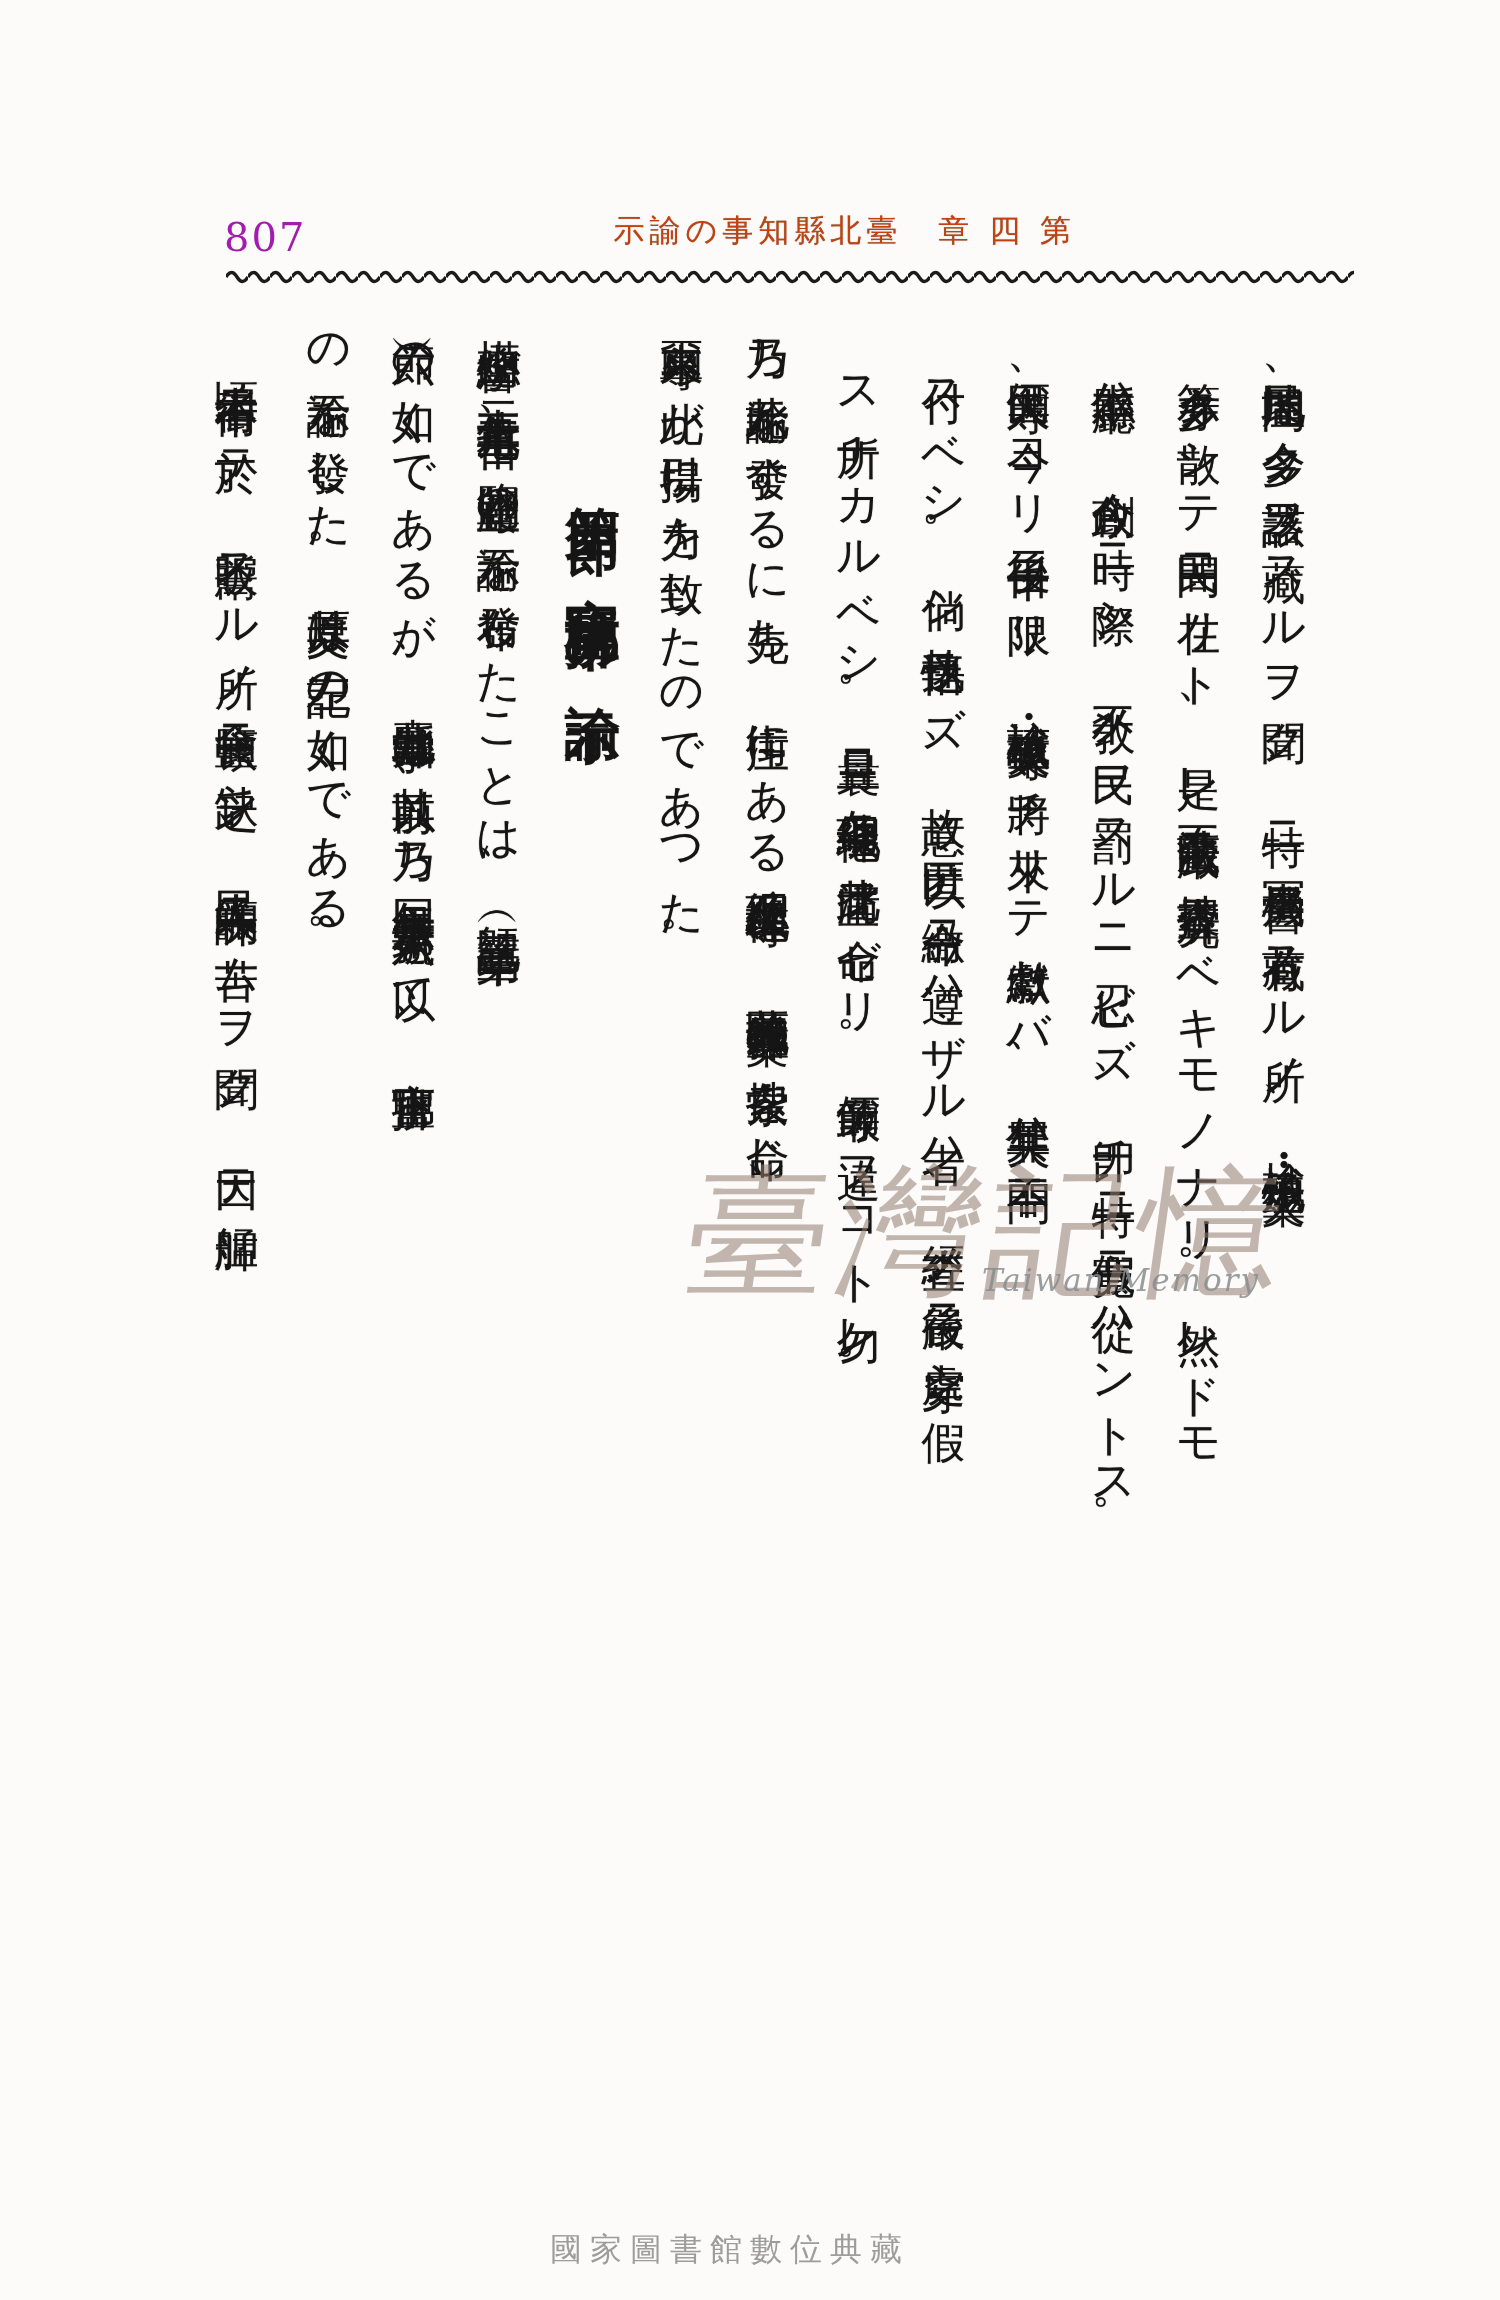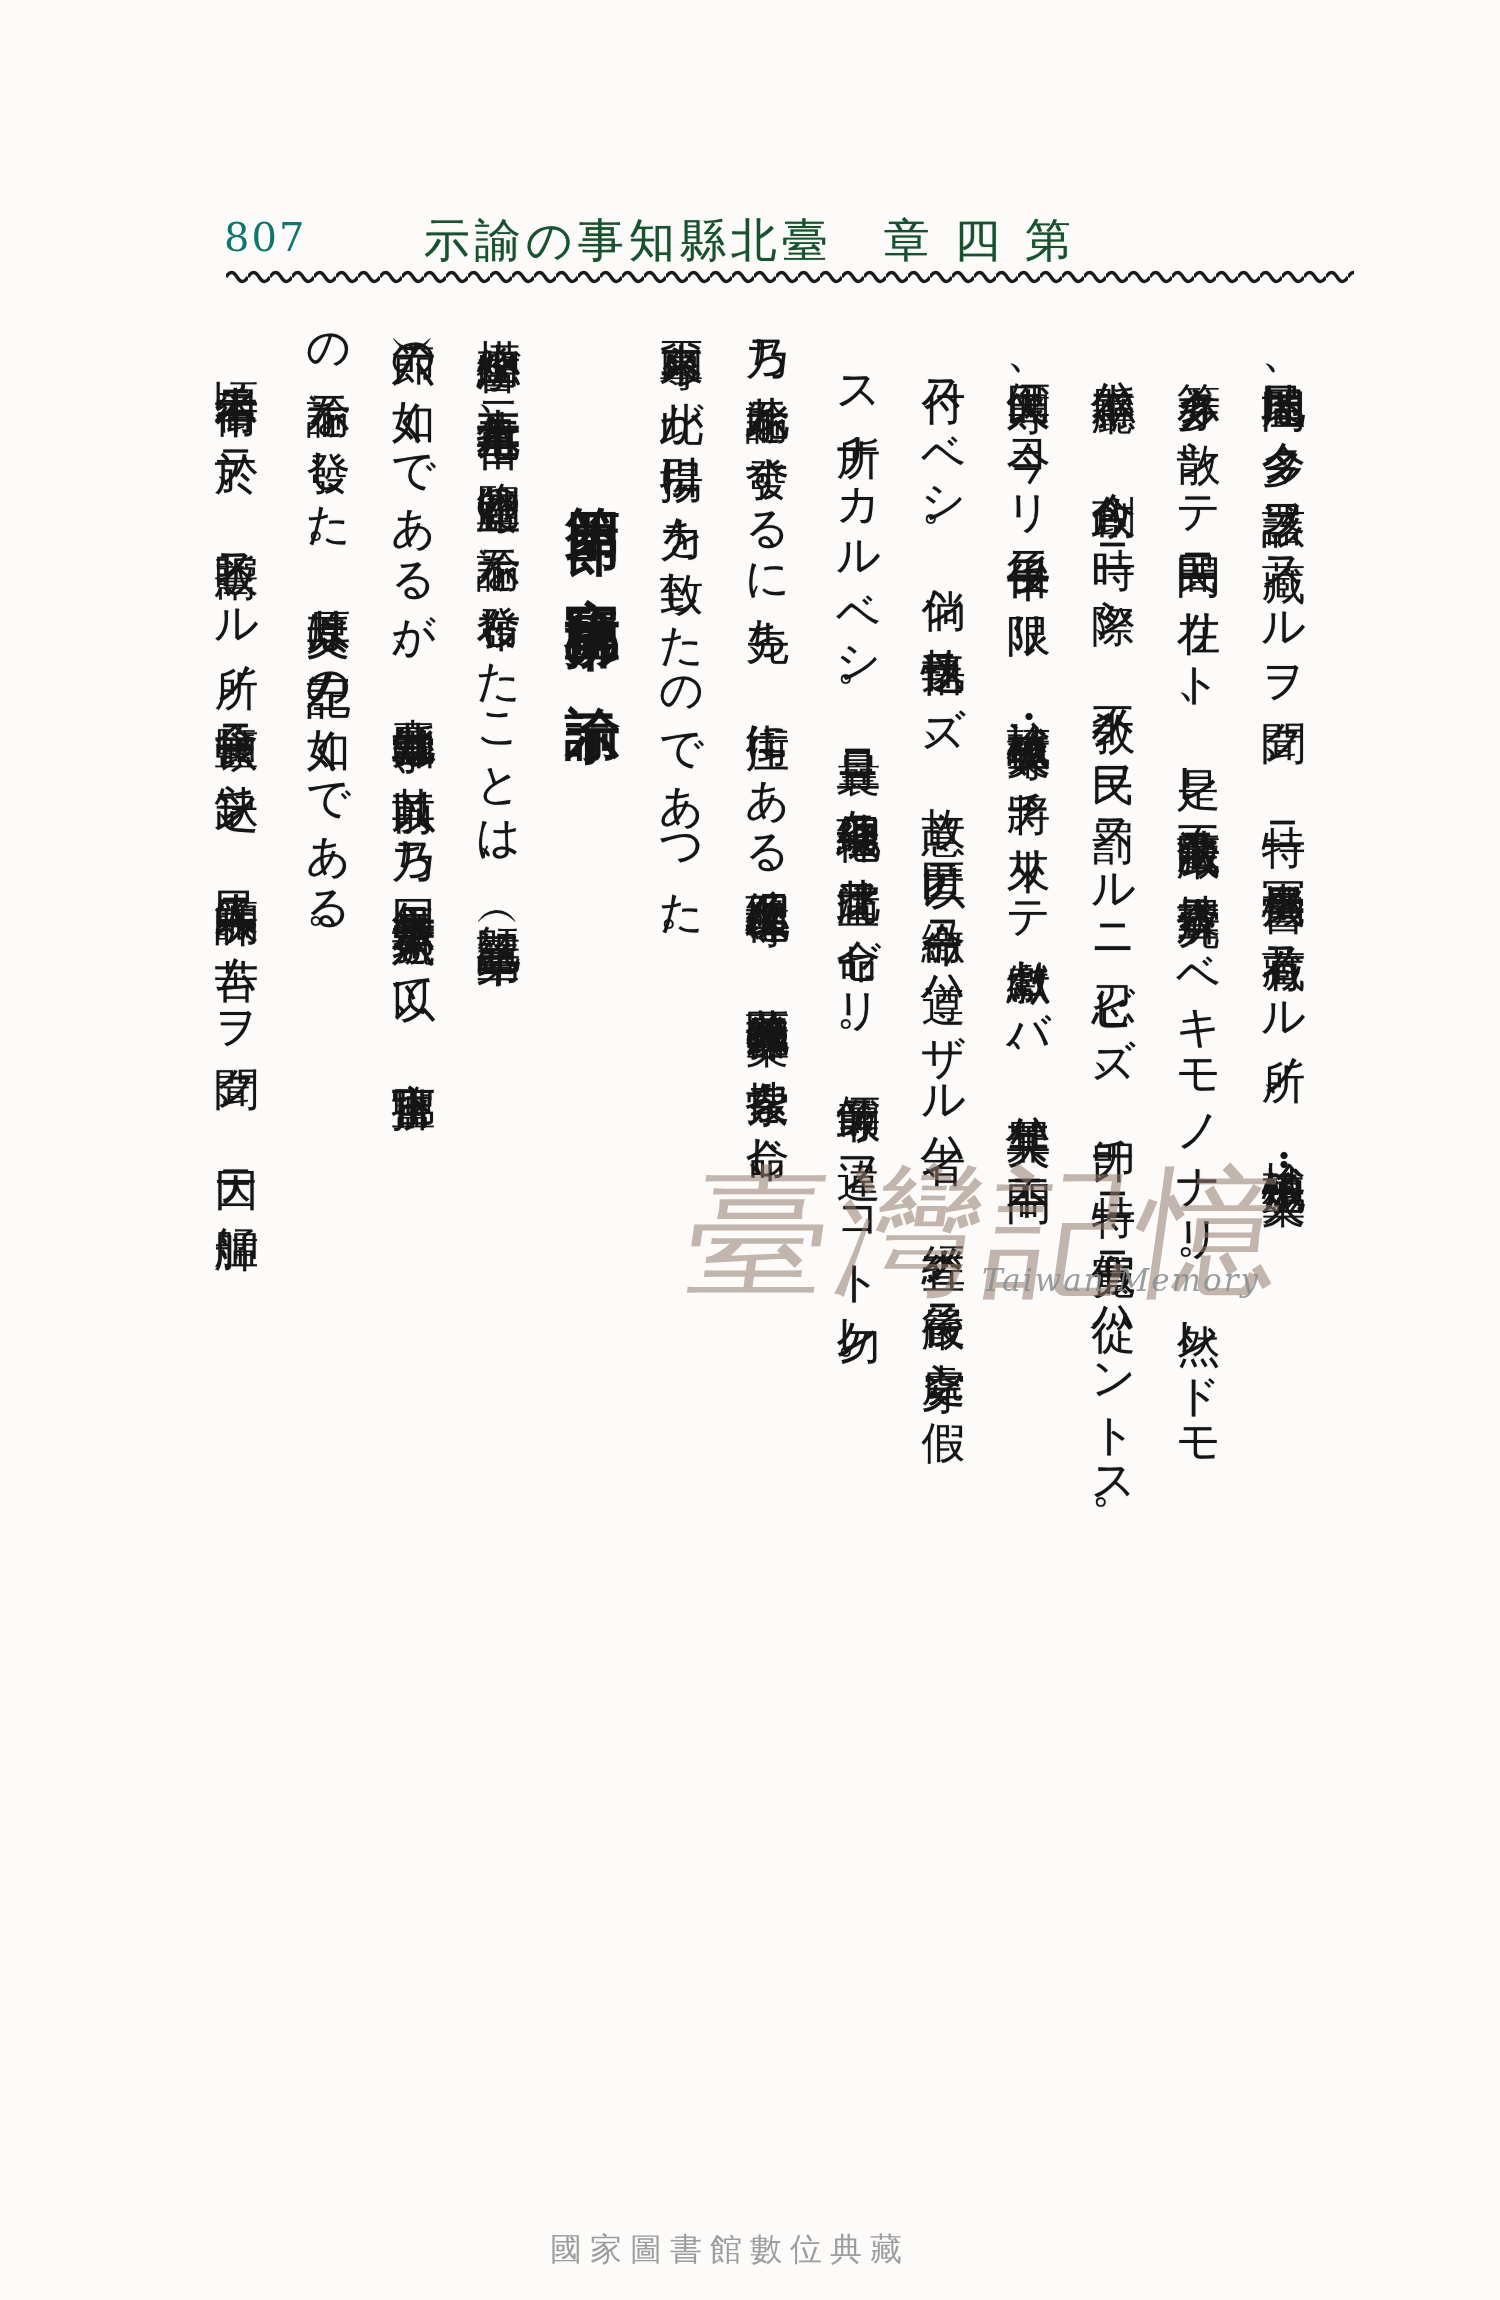--- a/index.html
+++ b/index.html
@@ -7,28 +7,28 @@
     position:relative;
     width:1500px;height:2300px;
     margin:0 auto;
     background:#fcfbf9;
     overflow:hidden;
     font-family:"DejaVu Serif", serif;
   }
   
   .page-number{
     position:absolute;left:224px;top:214px;
-    font-size:40px;color:#0f766e;
+    font-size:40px;color:#a21caf;
     font-family:"DejaVu Serif", serif;
     letter-spacing:2px;
   }
   .header-title{
     position:absolute;right:424px;top:210px;
     direction:rtl;unicode-bidi:bidi-override;
-    font-size:46px;color:#14532d;
+    font-size:31px;color:#c2410c;
     letter-spacing:5px;white-space:nowrap;
     text-shadow:0 0 1px rgba(0,0,0,.45);
   }
   .wavy-rule{position:absolute;left:226px;top:266px;}
   
   .col{
     position:absolute;
     writing-mode:vertical-rl;text-orientation:upright;
     font-size:44px;line-height:1;letter-spacing:3px;
     color:#151515;white-space:nowrap;

